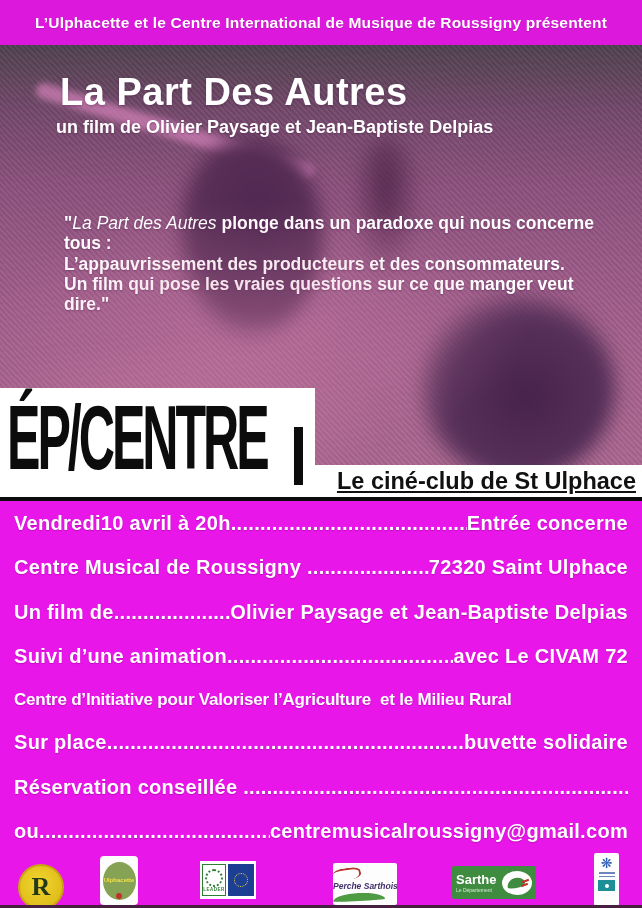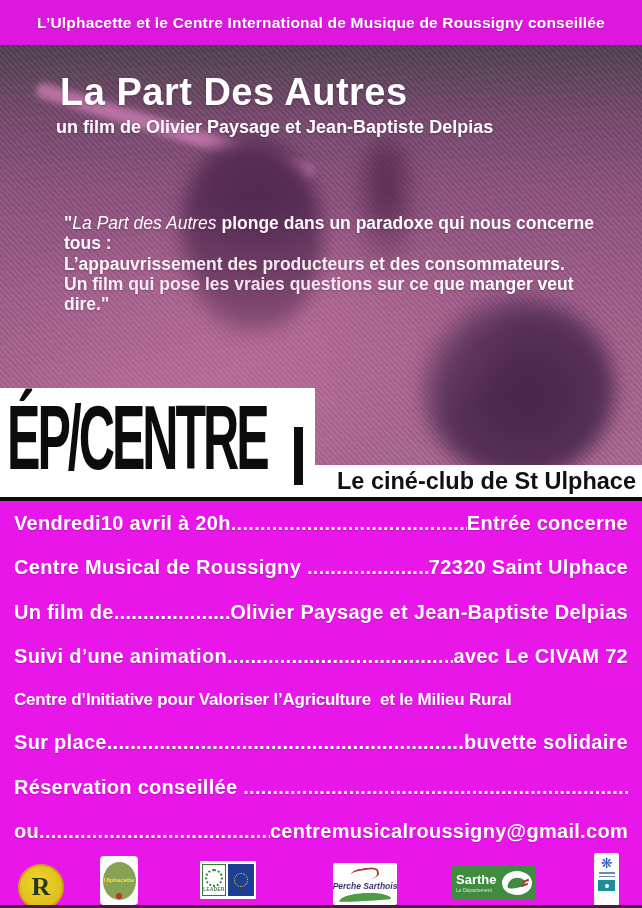--- a/index.html
+++ b/index.html
@@ -54,21 +54,21 @@
     font-weight:bold;font-size:17.5px;line-height:1.16;
     text-shadow:0 1px 2px rgba(70,25,70,.45);
   }
   .quote .q-italic{font-style:italic;font-weight:normal;}
   
   .cineclub-strip{
     position:absolute;left:0;top:465px;width:642px;height:32px;background:#fff;
   }
   .cineclub-tagline{
     position:absolute;right:6px;top:465px;height:32px;line-height:32px;
-    color:#111;font-weight:bold;font-size:23.5px;white-space:nowrap;
+    color:#111;font-weight:bold;font-size:23.5px;white-space:nowrap;text-decoration:underline;
   }
   .epicentre-box{
     position:absolute;left:0;top:388px;width:277px;height:109px;background:#fff;overflow:hidden;padding-left:38px;
   }
   .ep-text{
     position:absolute;left:7px;top:2px;color:#0c0c0c;font-weight:bold;
     font-size:66px;letter-spacing:-4px;white-space:nowrap;
     transform:scale(.76,1.38);transform-origin:0 0;line-height:1.05;
   }
   .ep-bar{position:absolute;right:12px;bottom:12px;width:9px;height:58px;background:#0c0c0c;}
@@ -101,21 +101,21 @@
     width:6px;height:6px;border-radius:50%;background:#c2312a;}
   .leader-eu{left:200px;top:861px;width:56px;height:38px;background:#fff;display:flex;
     align-items:center;justify-content:space-between;padding:2px;box-sizing:border-box;}
   .leader-half{width:24px;height:32px;border:1px solid #2e7d32;box-sizing:border-box;
     display:flex;flex-direction:column;align-items:center;justify-content:center;}
   .leader-circle{width:14px;height:14px;border:2px dotted #2e7d32;border-radius:50%;}
   .leader-word{color:#2e7d32;font-size:4.5px;font-weight:bold;letter-spacing:.5px;}
   .eu-flag{width:26px;height:32px;background:#1c3f94;display:flex;align-items:center;justify-content:center;}
   .eu-stars{width:12px;height:12px;border:1.5px dotted #f5d33f;border-radius:50%;}
   .perche{left:333px;top:863px;width:64px;height:42px;background:#fdfdfd;border-radius:2px;
-    overflow:hidden;display:flex;flex-direction:column;align-items:center;justify-content:center;}
+    overflow:hidden;display:flex;flex-direction:column;justify-content:center;}
   .perche .scribble{width:26px;height:10px;border-top:2px solid #b5342c;border-right:2px solid #b5342c;
     transform:rotate(-8deg);border-radius:40%;margin-bottom:1px;}
   .perche .t{color:#40306b;font-weight:bold;font-style:italic;font-size:8.5px;white-space:nowrap;}
   .perche .swoosh{width:52px;height:8px;background:#4e9b43;border-radius:50% 50% 50% 50%/90% 90% 10% 10%;
     transform:rotate(-3deg);margin-top:2px;}
   .sarthe{left:452px;top:866px;width:84px;height:33px;background:#3f8b3f;border-radius:2px;
     display:flex;align-items:center;justify-content:space-between;padding:2px 4px;box-sizing:border-box;}
   .sarthe-words{display:flex;flex-direction:column;line-height:1;}
   .sarthe-words .n{color:#fff;font-weight:bold;font-size:13px;}
   .sarthe-words .s{color:#d8ecd8;font-size:5px;margin-top:2px;}
@@ -133,21 +133,21 @@
     align-items:center;justify-content:center;}
   .region .teal i{width:4px;height:4px;border-radius:50%;background:#fff;}
   .bottom-edge{position:absolute;left:0;bottom:0;width:642px;height:3px;background:#47203f;}
 </style>
 </head>
 <body>
 
 <div class="poster">
 
   <div class="top-banner">
-    <span>L’Ulphacette et le Centre International de Musique de Roussigny conseillée</span>
+    <span>L’Ulphacette et le Centre International de Musique de Roussigny présentent</span>
   </div>
 
   <div class="photo">
     <div class="blob branch"></div>
     <div class="blob fig-left"></div>
     <div class="blob fig-top"></div>
     <div class="blob fig-right"></div>
     <div class="blob ground"></div>
     <div class="film-title">La Part Des Autres</div>
     <div class="film-byline">un film de Olivier Paysage et Jean-Baptiste Delpias</div>

